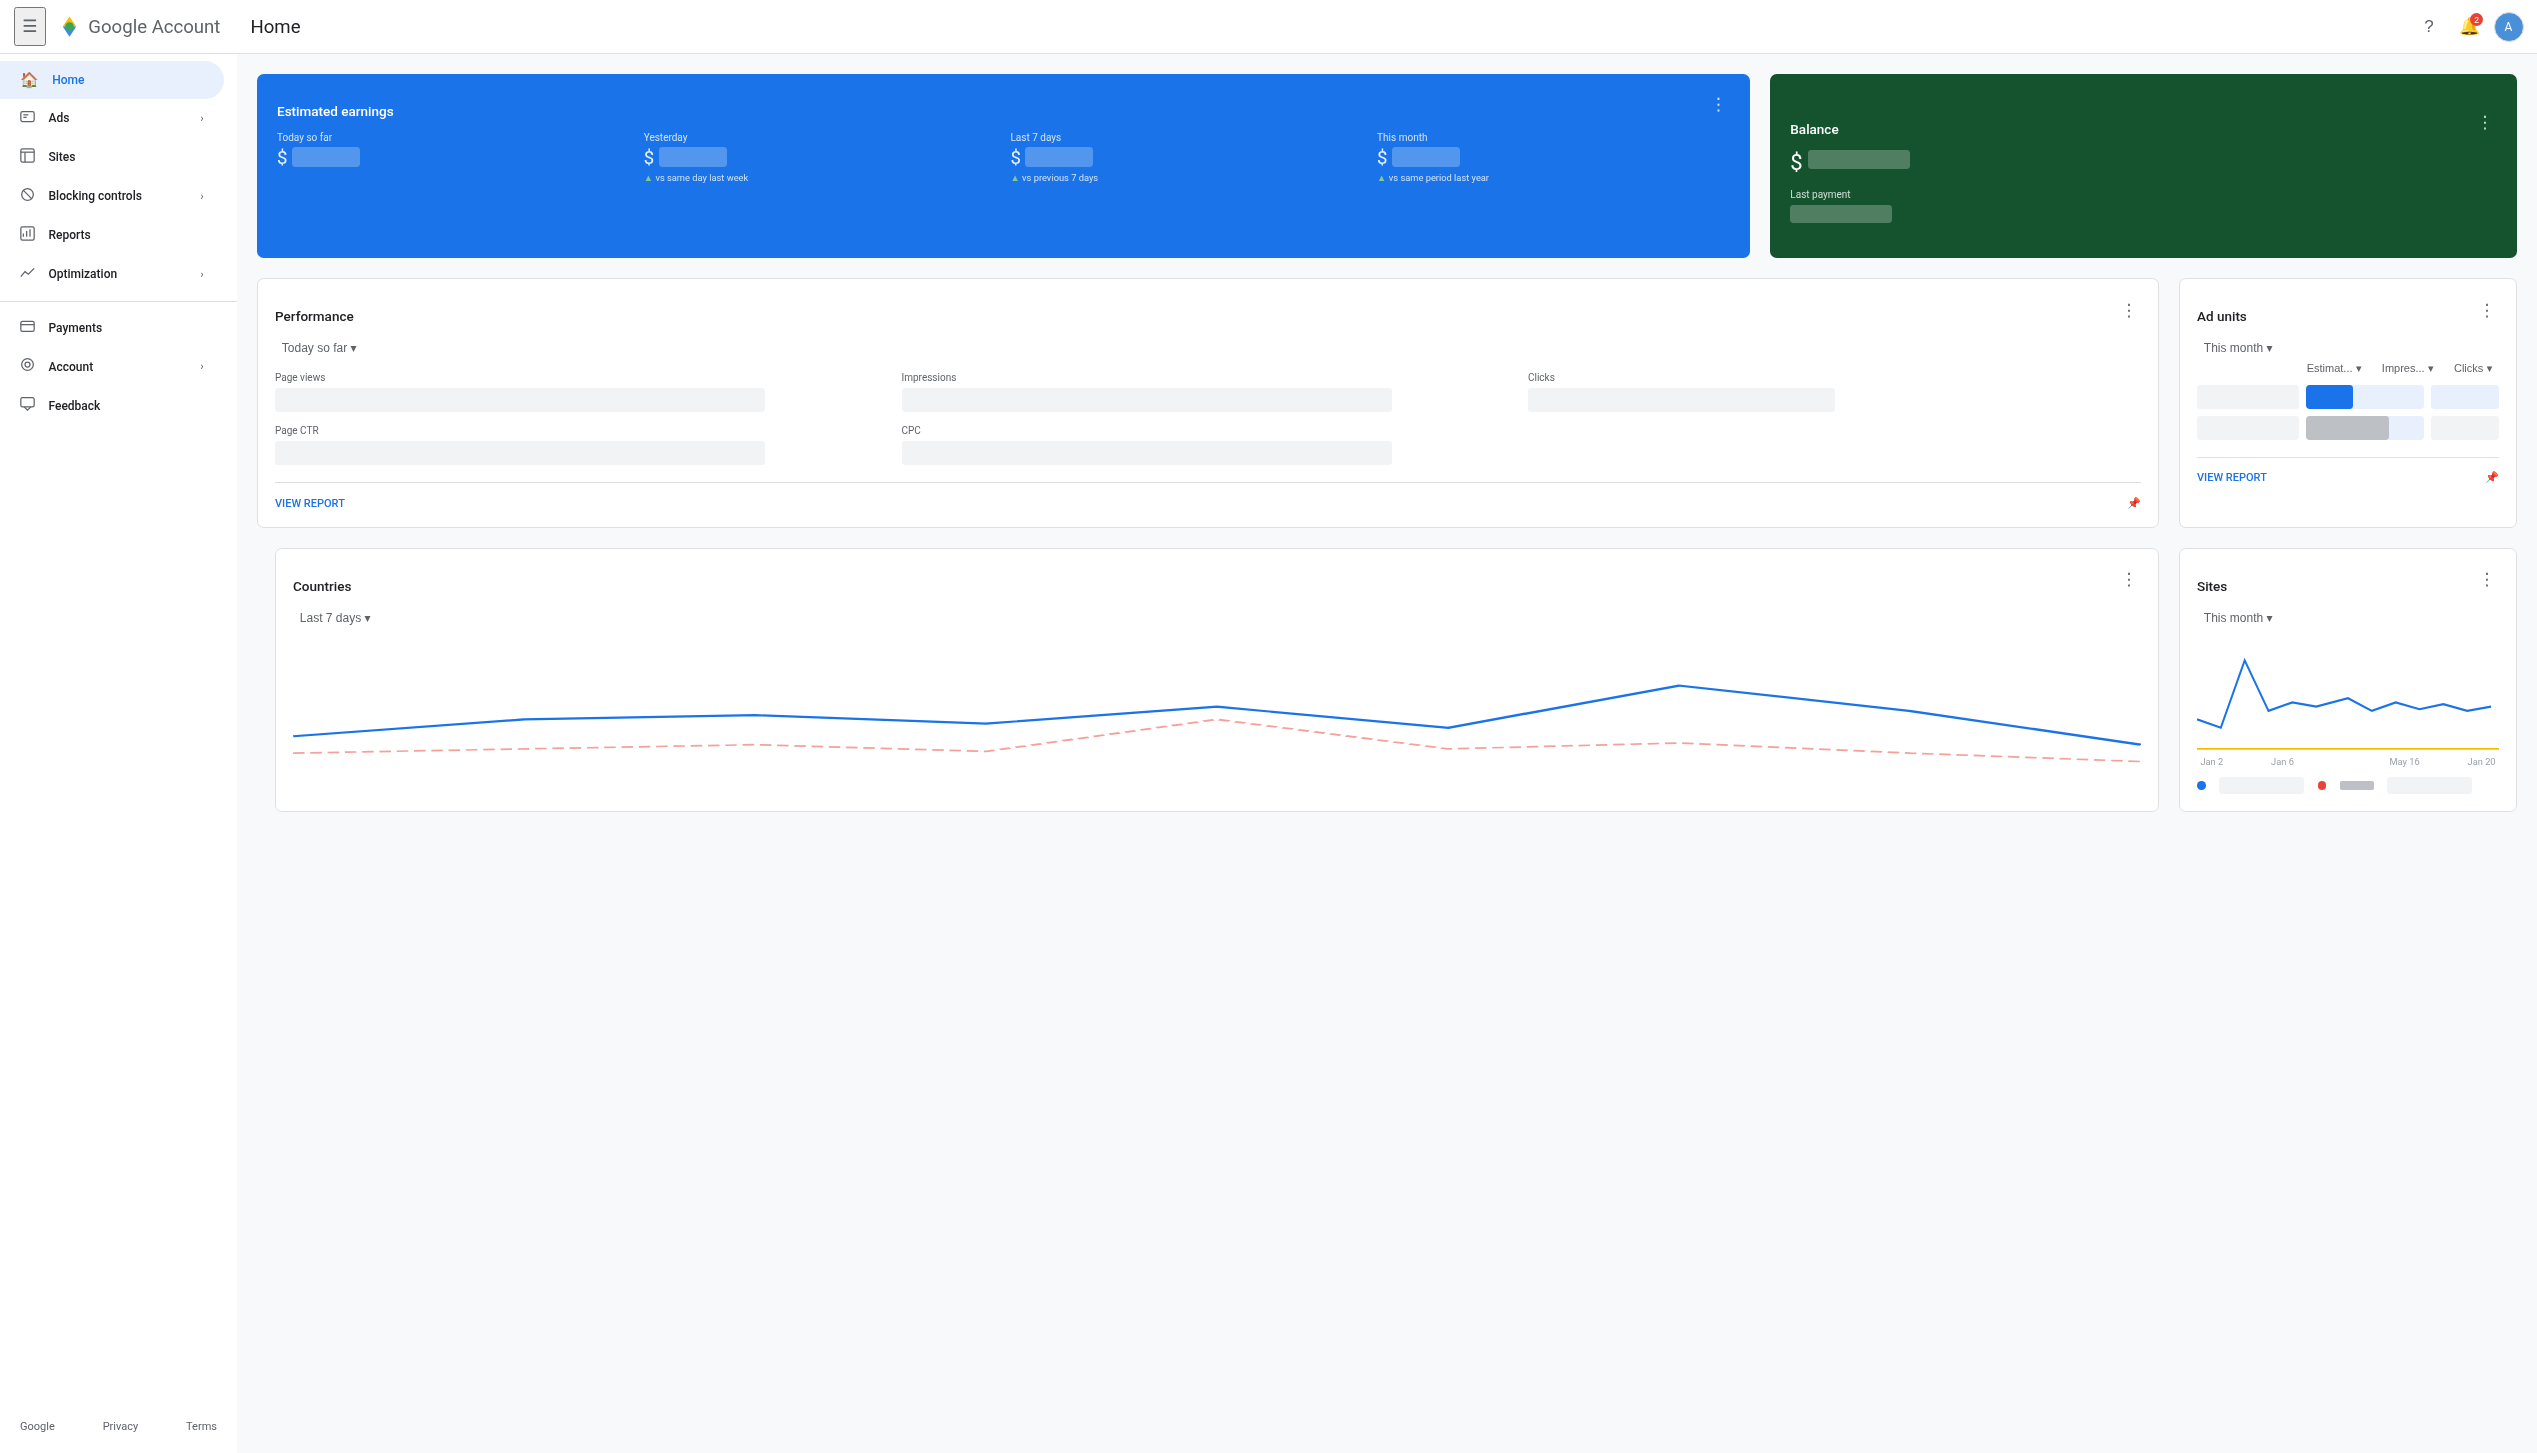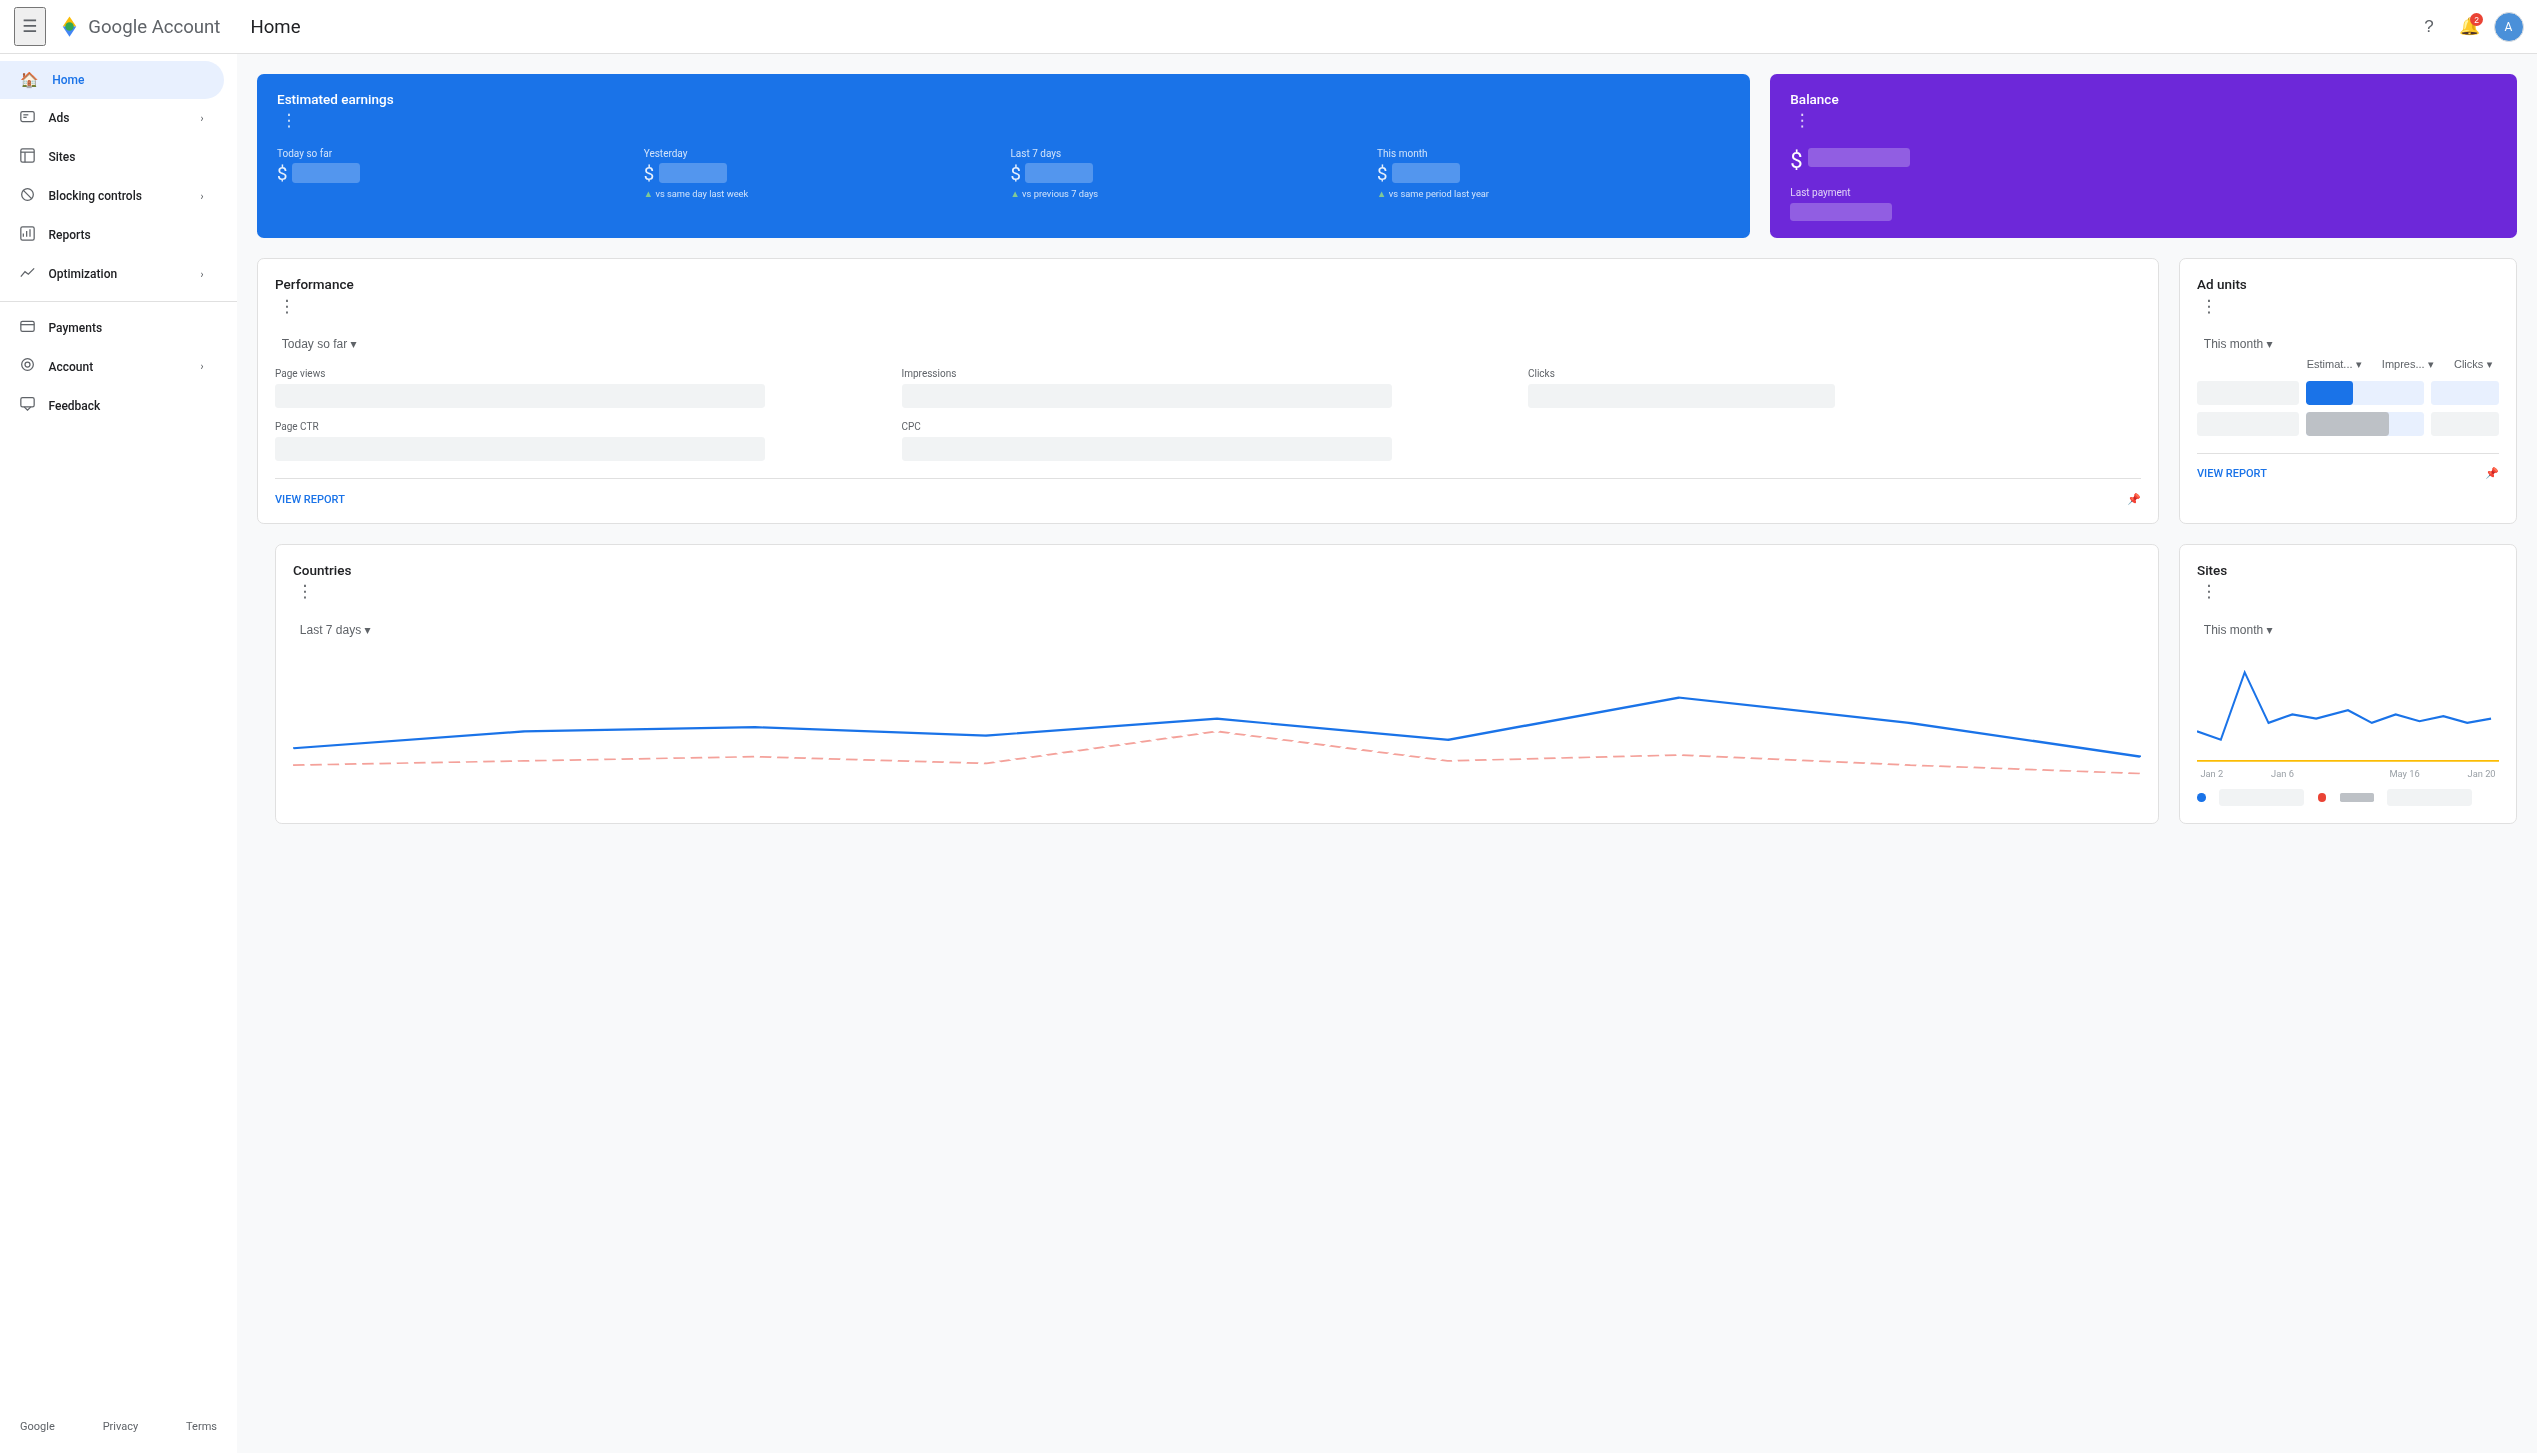--- a/index.html
+++ b/index.html
@@ -63,23 +63,22 @@
     .content-grid { display: grid; grid-template-columns: 1fr 338px; gap: 20px; }
     .content-grid-full { display: grid; grid-template-columns: 1fr 338px; gap: 20px; margin-top: 20px; padding-left: 18px; }
 
     
     .card {
       background: #fff; border-radius: 6.8px;
       border: 0.8px solid #e0e0e0; padding: 17px;
       position: relative;
     }
     .card-header {
-      display: flex; align-items: flex-start; justify-content: space-between;
+      display: flex; align-items: flex-end; justify-content: space-between;
       margin-bottom: 13.5px;
-      flex-direction: column;
     }
     .card-title { font-size: 13.5px; font-weight: 500; }
     .card-title-blue { font-size: 13.5px; font-weight: 500; color: #fff; }
     .three-dots { color: #5f6368; cursor: pointer; font-size: 17px; background: none; border: none; padding: 3.4px; border-radius: 50%; }
     .three-dots-white { color: rgba(255,255,255,0.8); cursor: pointer; font-size: 17px; background: none; border: none; padding: 3.4px; }
 
     
     .earnings-card {
       background: #1a73e8; border-radius: 6.8px;
       padding: 17px 20px; color: #fff;
@@ -94,22 +93,22 @@
     .blurred-value {
       display: inline-block;
       background: rgba(255,255,255,0.25);
       border-radius: 3.4px;
       color: transparent;
       min-width: 68px; height: 20px;
     }
 
     
     .balance-card {
-      background: #6d28d9; border-radius: 6.8px;
-      padding: 17px 20px; color: #fff;
+      background: #14532d; border-radius: 6.8px;
+      padding: 35px 20px; color: #fff;
     }
     .blurred-balance {
       display: inline-block; background: rgba(255,255,255,0.25);
       border-radius: 3.4px; color: transparent; min-width: 102px; height: 18.6px;
     }
 
     
     .perf-grid {
       display: grid; grid-template-columns: repeat(3, 1fr);
       gap: 13.5px; margin-top: 13.5px;

